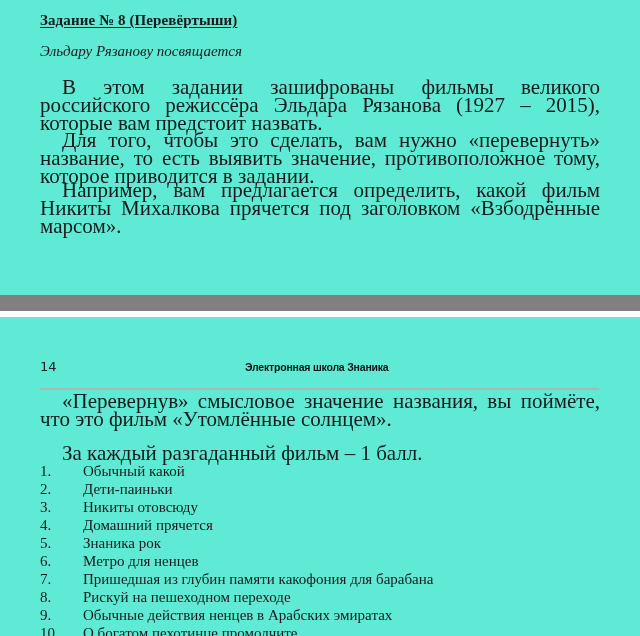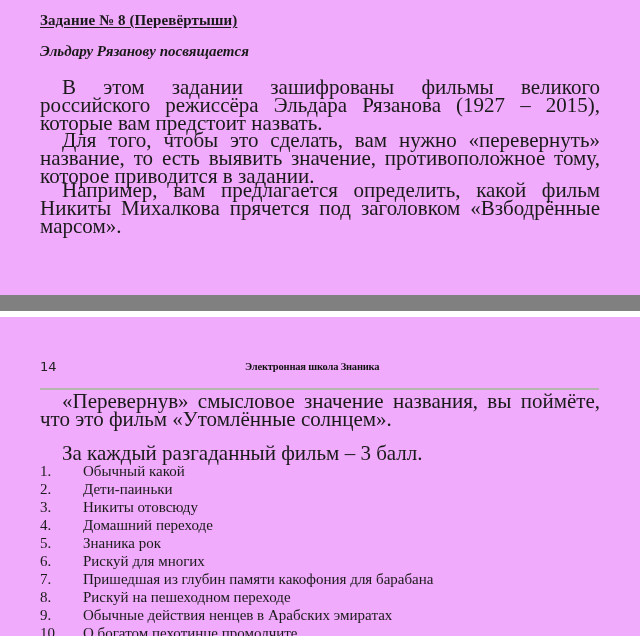--- a/index.html
+++ b/index.html
@@ -1,50 +1,50 @@
 <!DOCTYPE html>
 <html><head>
   <meta charset="utf-8">
   <style>
     * { margin: 0; padding: 0; box-sizing: border-box; }
     html, body { width: 640px; height: 636px; overflow: hidden; background: #ffffff; }
     body { position: relative; font-family: "Liberation Serif", "DejaVu Serif", serif; color: #1a1a1a; }
 
-    .page { position: absolute; left: 0; width: 640px; background: #f0abfc; }
+    .page { position: absolute; left: 0; width: 640px; background: #5eead4; }
     .page-top { top: 0; height: 295px; }
     .page-gap { position: absolute; left: 0; top: 295px; width: 640px; height: 16px; background: #808080; }
     .page-bottom { top: 317px; height: 361px; }
 
     .heading {
       position: absolute; top: 12px; left: 40px;
       font-weight: bold; font-size: 15px; text-decoration: underline;
       text-underline-offset: 2px; letter-spacing: 0.1px;
     }
     .subtitle {
       position: absolute; top: 43px; left: 40px;
-      font-weight: bold; font-style: italic; font-size: 15px;
+      font-weight: normal; font-style: italic; font-size: 15px;
     }
 
     .para {
       position: absolute; left: 40px; width: 560px;
       font-size: 21px; line-height: 18px; text-align: justify;
       text-indent: 22px;
     }
     .p1 { top: 78px; }
     .p2 { top: 131px; }
     .p3 { top: 181px; }
 
     .running-header { position: absolute; left: 40px; top: 42px; width: 560px; height: 30px; }
     .page-number {
       position: absolute; left: 0; top: 0;
       font-family: "DejaVu Sans", "Liberation Sans", sans-serif; font-size: 13px; color: #222;
     }
     .header-title {
       position: absolute; left: 205px; top: 2px;
-      font-family: Liberation Serif, serif; font-size: 10.5px; font-weight: bold; color: #111;
+      font-family: Liberation Sans, sans-serif; font-size: 10.5px; font-weight: bold; color: #111;
       letter-spacing: -0.2px;
     }
     .header-rule {
       position: absolute; left: 40px; top: 71px; width: 559px; height: 2px;
       background: #b5b5b0;
     }
 
     .p4 { top: 75px; }
     .p5 { top: 127px; }
 
@@ -67,46 +67,46 @@
 <div class="page-gap"></div>
 
 <div class="page page-bottom">
   <div class="running-header">
     <span class="page-number">14</span>
     <span class="header-title">Электронная школа Знаника</span>
   </div>
   <div class="header-rule"></div>
 
   <p class="para p4">«Перевернув» смысловое значение названия, вы поймёте, что это фильм «Утомлённые солнцем».</p>
-  <p class="para p5">За каждый разгаданный фильм – 3 балл.</p>
+  <p class="para p5">За каждый разгаданный фильм – 1 балл.</p>
 
   <ul class="film-list">
     <li class="film-item">
         <span class="film-num">1.</span>
         <span class="film-title">Обычный какой</span>
       </li>
     <li class="film-item">
         <span class="film-num">2.</span>
         <span class="film-title">Дети-паиньки</span>
       </li>
     <li class="film-item">
         <span class="film-num">3.</span>
         <span class="film-title">Никиты отовсюду</span>
       </li>
     <li class="film-item">
         <span class="film-num">4.</span>
-        <span class="film-title">Домашний переходе</span>
+        <span class="film-title">Домашний прячется</span>
       </li>
     <li class="film-item">
         <span class="film-num">5.</span>
         <span class="film-title">Знаника рок</span>
       </li>
     <li class="film-item">
         <span class="film-num">6.</span>
-        <span class="film-title">Рискуй для многих</span>
+        <span class="film-title">Метро для ненцев</span>
       </li>
     <li class="film-item">
         <span class="film-num">7.</span>
         <span class="film-title">Пришедшая из глубин памяти какофония для барабана</span>
       </li>
     <li class="film-item">
         <span class="film-num">8.</span>
         <span class="film-title">Рискуй на пешеходном переходе</span>
       </li>
     <li class="film-item">

